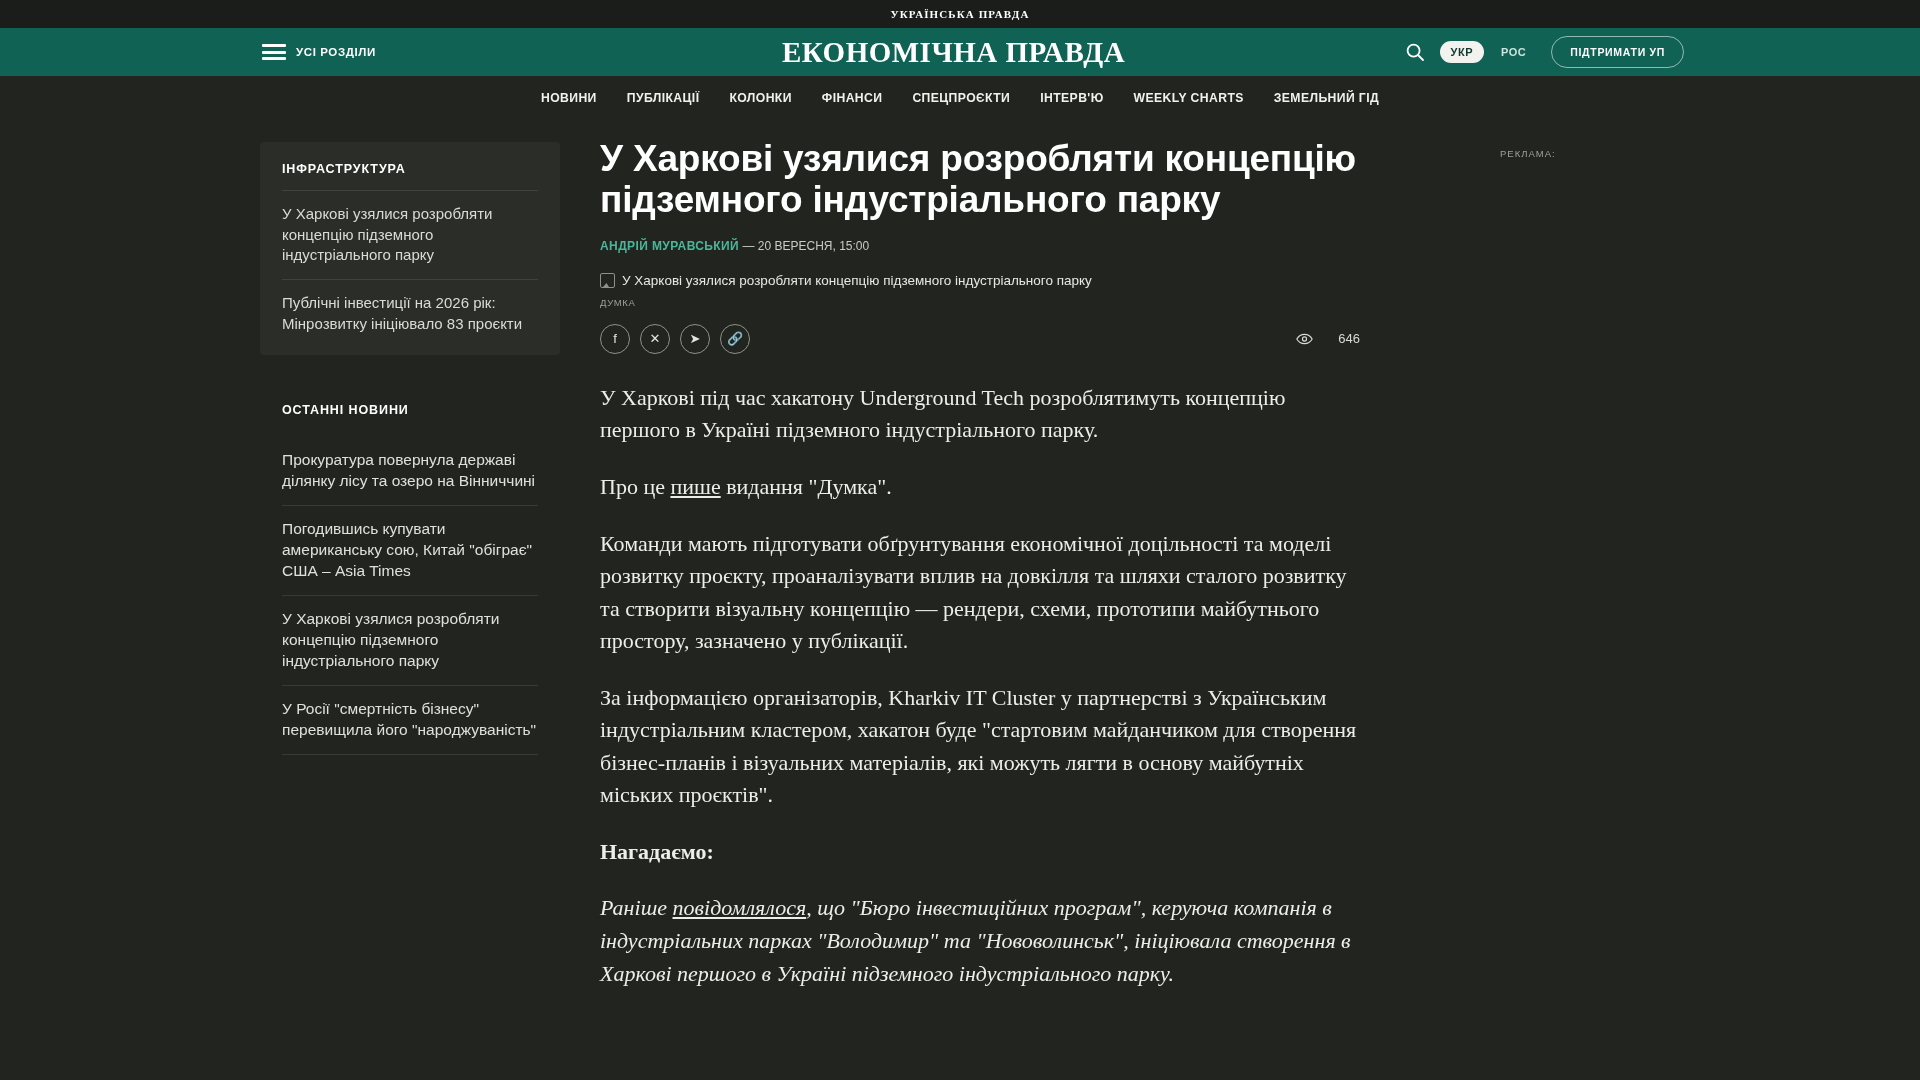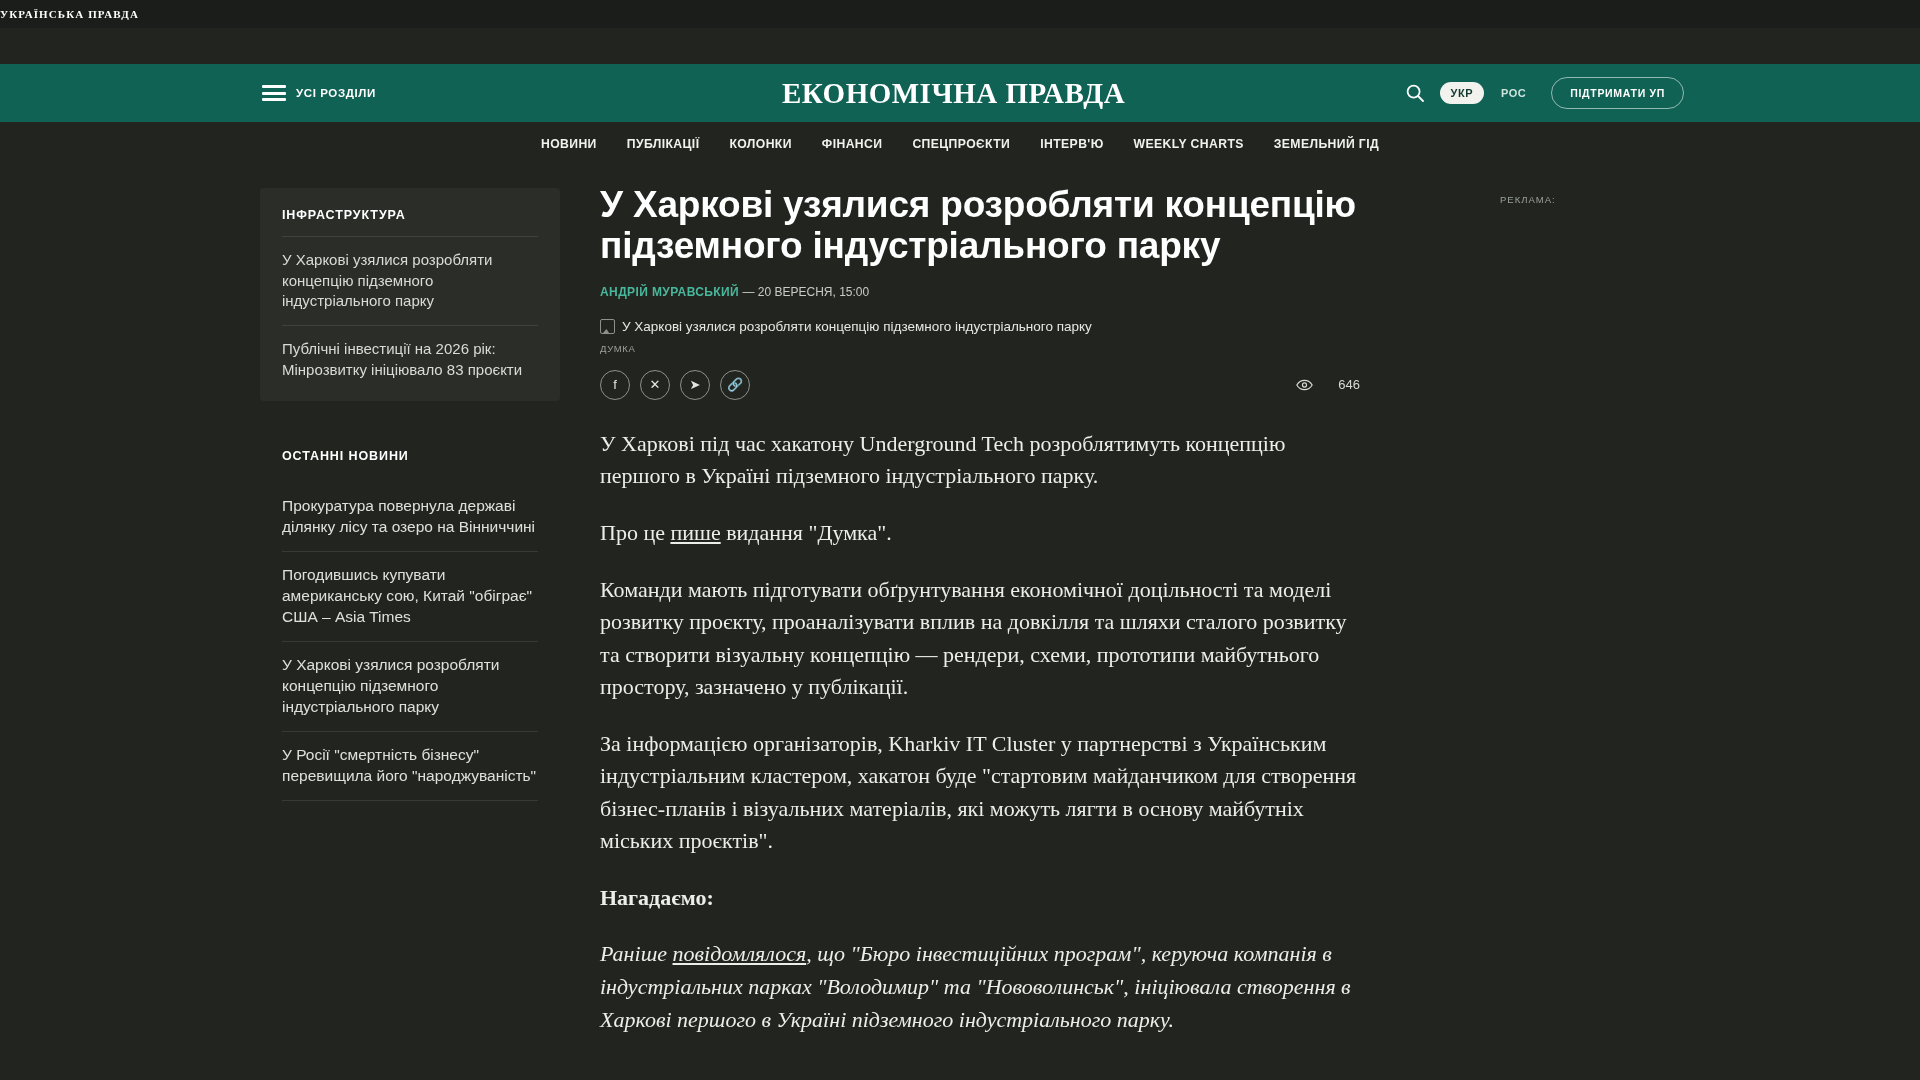--- a/index.html
+++ b/index.html
@@ -17,39 +17,38 @@
     position: relative;
     background: #22251f;
   }
 
   
   .top-strip {
     height: 28px;
     background: #1a1d19;
     display: flex;
     align-items: center;
-    justify-content: flex-start;
+    justify-content: center;
   }
   .top-strip .brand {
     font-size: 11px;
     letter-spacing: 1.1px;
     font-weight: bold;
     color: #ffffff;
     font-family: "Liberation Serif", serif;
   }
 
   
   .header {
-    height: 58px;
+    height: 48px;
     background: #0f6254;
     display: flex;
     align-items: center;
     position: relative;
     padding: 0 36px;
-    margin-top: 36px;
   }
   .menu-btn {
     display: flex;
     align-items: center;
     gap: 10px;
     cursor: pointer;
     margin-left: 226px;
   }
   .burger {
     width: 24px;

